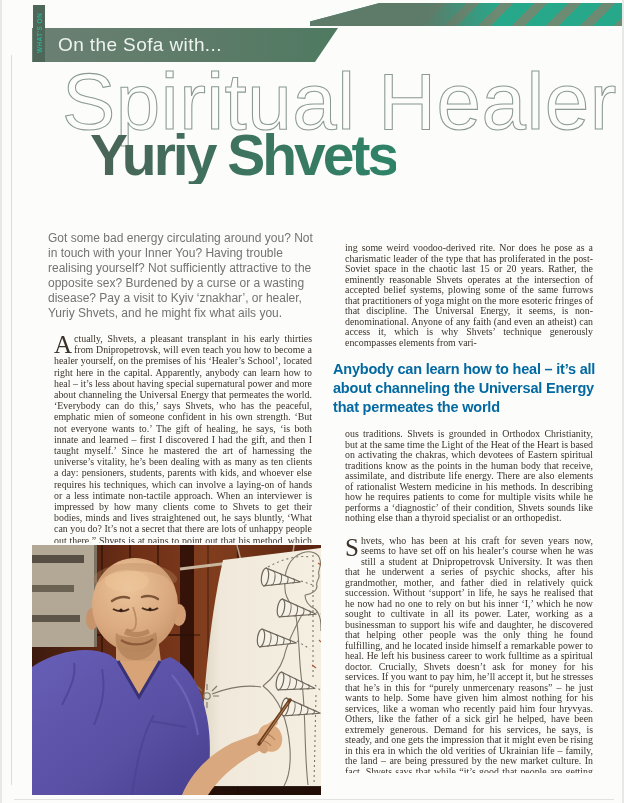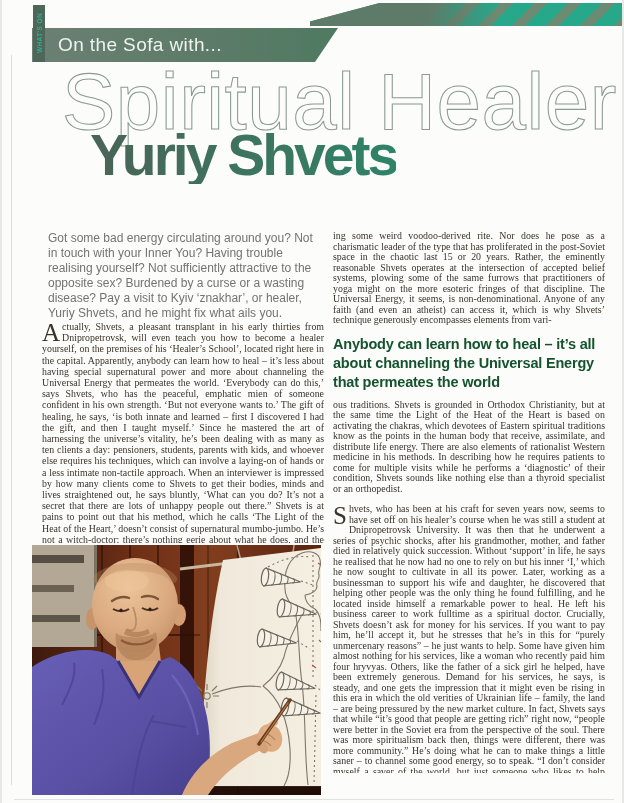--- a/index.html
+++ b/index.html
@@ -54,30 +54,30 @@
   
   .intro{
     position:absolute;left:46px;top:231px;width:268px;
     font-size:12px;line-height:15px;color:#737373;
   }
   
   .col{
     font-family:"Liberation Serif",serif;color:#3b332a;
     text-align:justify;font-size:9.9px;
   }
-  .col p{margin:0;}
+  .col p{margin:12px;}
   .left-col{position:absolute;left:40px;top:321px;width:282px;height:222px;line-height:11.2px;overflow:hidden;}
   .right-col{position:absolute;left:331px;top:231px;width:272px;height:542px;line-height:10.5px;overflow:hidden;}
   .dropcap{
     float:left;font-size:25px;line-height:21px;padding:1px 2px 0 0;font-weight:400;
   }
   .pull-quote{
     font-family:"Liberation Sans",sans-serif;
     font-size:14.5px;line-height:19px;font-weight:bold;letter-spacing:-.2px;
-    color:#14532d;text-align:left;margin:9px 0 8px 0 !important;
+    color:#0369a1;text-align:left;margin:9px 0 8px 0 !important;
   }
   .para-gap{margin-top:10px !important;}
   
   .photo{
     position:absolute;left:30px;top:545px;width:289px;height:250px;overflow:hidden;
     background:#4a1d0e;
   }
   .photo svg{display:block;}
   
   .scan-edge-left{position:absolute;left:9px;top:55px;width:1px;height:730px;background:#dcdcda;}

